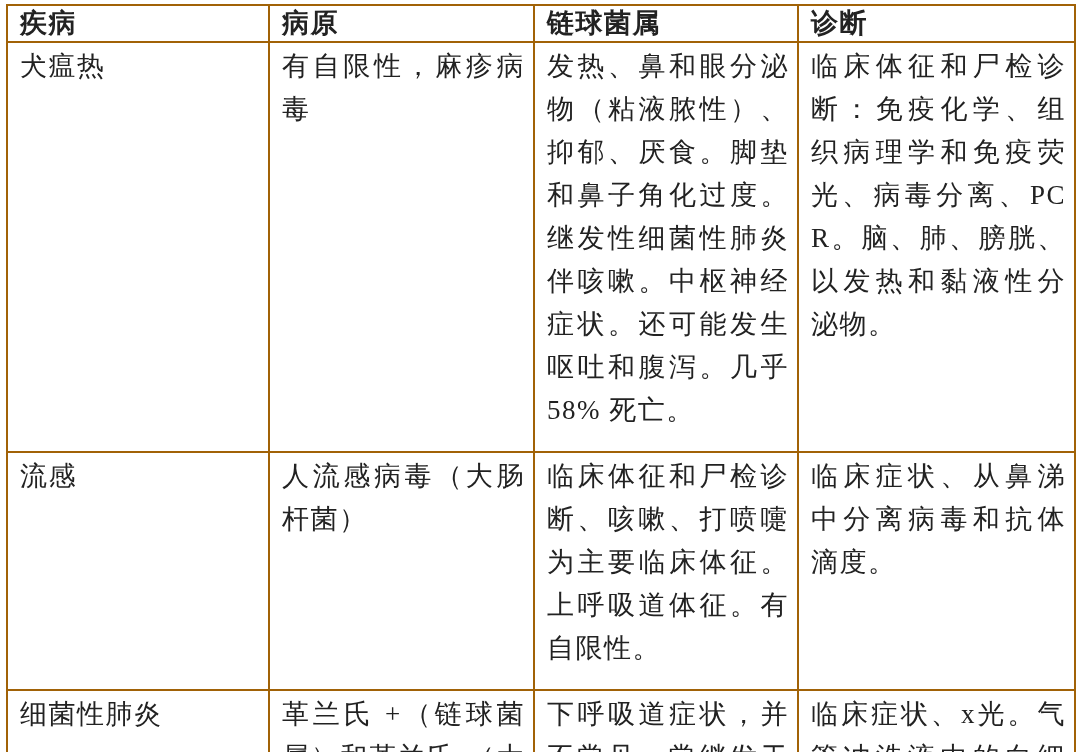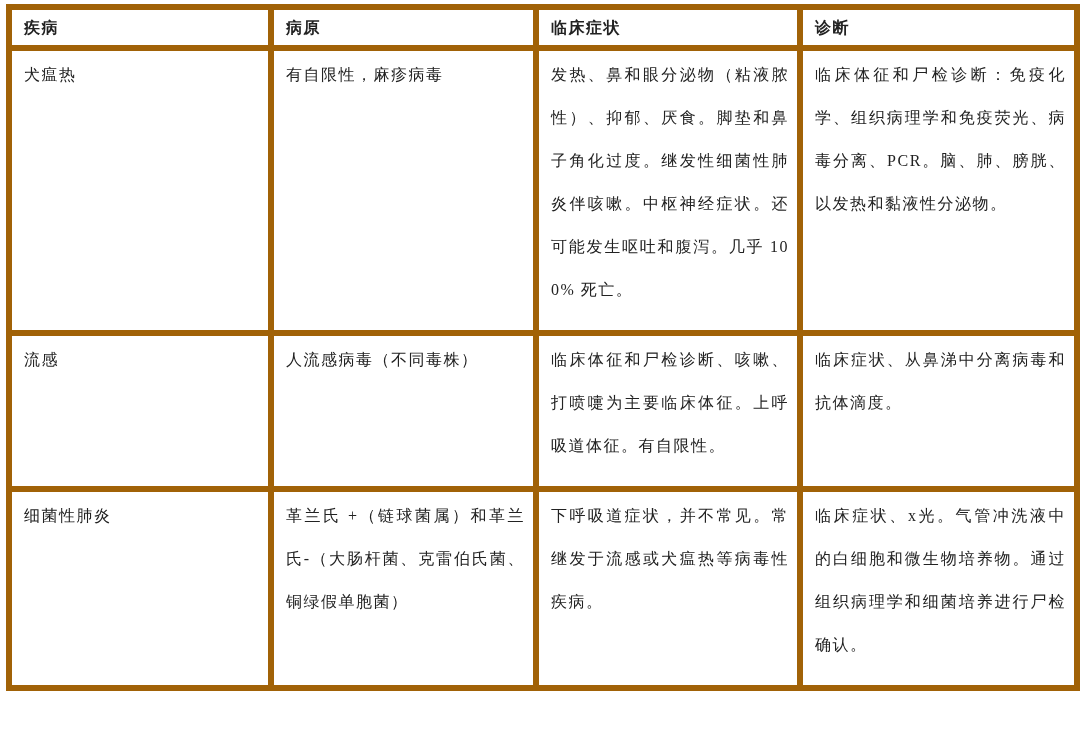--- a/index.html
+++ b/index.html
@@ -15,24 +15,24 @@
     color: #222222;
   }
   .doc-table {
     border-collapse: collapse;
     table-layout: fixed;
     width: 1068px;
     margin: 4px 0 0 6px;
     background: #ffffff;
   }
   .doc-table td, .doc-table th {
-    border: 6px solid #a16207;
+    border: 2px solid #a16207;
     vertical-align: top;
     padding: 2px 8px 19px 12px;
-    font-size: 16px;
+    font-size: 27px;
     line-height: 43px;
     letter-spacing: 1.5px;
     text-align: justify;
     text-justify: inter-character;
     word-break: break-all;
     overflow: hidden;
     box-sizing: border-box;
   }
   .doc-table th {
     height: 35px;
@@ -58,34 +58,34 @@
   <colgroup>
     <col class="col-disease">
     <col class="col-pathogen">
     <col class="col-symptoms">
     <col class="col-diagnosis">
   </colgroup>
   <thead>
     <tr>
       <th>疾病</th>
       <th>病原</th>
-      <th>临床症状</th>
+      <th>链球菌属</th>
       <th>诊断</th>
     </tr>
   </thead>
   <tbody>
     <tr class="row-distemper">
       <td>犬瘟热</td>
       <td>有自限性，麻疹病毒</td>
-      <td>发热、鼻和眼分泌物（粘液脓性）、抑郁、厌食。脚垫和鼻子角化过度。继发性细菌性肺炎伴咳嗽。中枢神经症状。还可能发生呕吐和腹泻。几乎 100% 死亡。</td>
+      <td>发热、鼻和眼分泌物（粘液脓性）、抑郁、厌食。脚垫和鼻子角化过度。继发性细菌性肺炎伴咳嗽。中枢神经症状。还可能发生呕吐和腹泻。几乎 58% 死亡。</td>
       <td>临床体征和尸检诊断：免疫化学、组织病理学和免疫荧光、病毒分离、PCR。脑、肺、膀胱、以发热和黏液性分泌物。</td>
     </tr>
     <tr class="row-influenza">
       <td>流感</td>
-      <td>人流感病毒（不同毒株）</td>
+      <td>人流感病毒（大肠杆菌）</td>
       <td>临床体征和尸检诊断、咳嗽、打喷嚏为主要临床体征。上呼吸道体征。有自限性。</td>
       <td>临床症状、从鼻涕中分离病毒和抗体滴度。</td>
     </tr>
     <tr class="row-pneumonia">
       <td>细菌性肺炎</td>
       <td>革兰氏 +（链球菌属）和革兰氏-（大肠杆菌、克雷伯氏菌、铜绿假单胞菌）</td>
       <td>下呼吸道症状，并不常见。常继发于流感或犬瘟热等病毒性疾病。</td>
       <td>临床症状、x光。气管冲洗液中的白细胞和微生物培养物。通过组织病理学和细菌培养进行尸检确认。</td>
     </tr>
 

